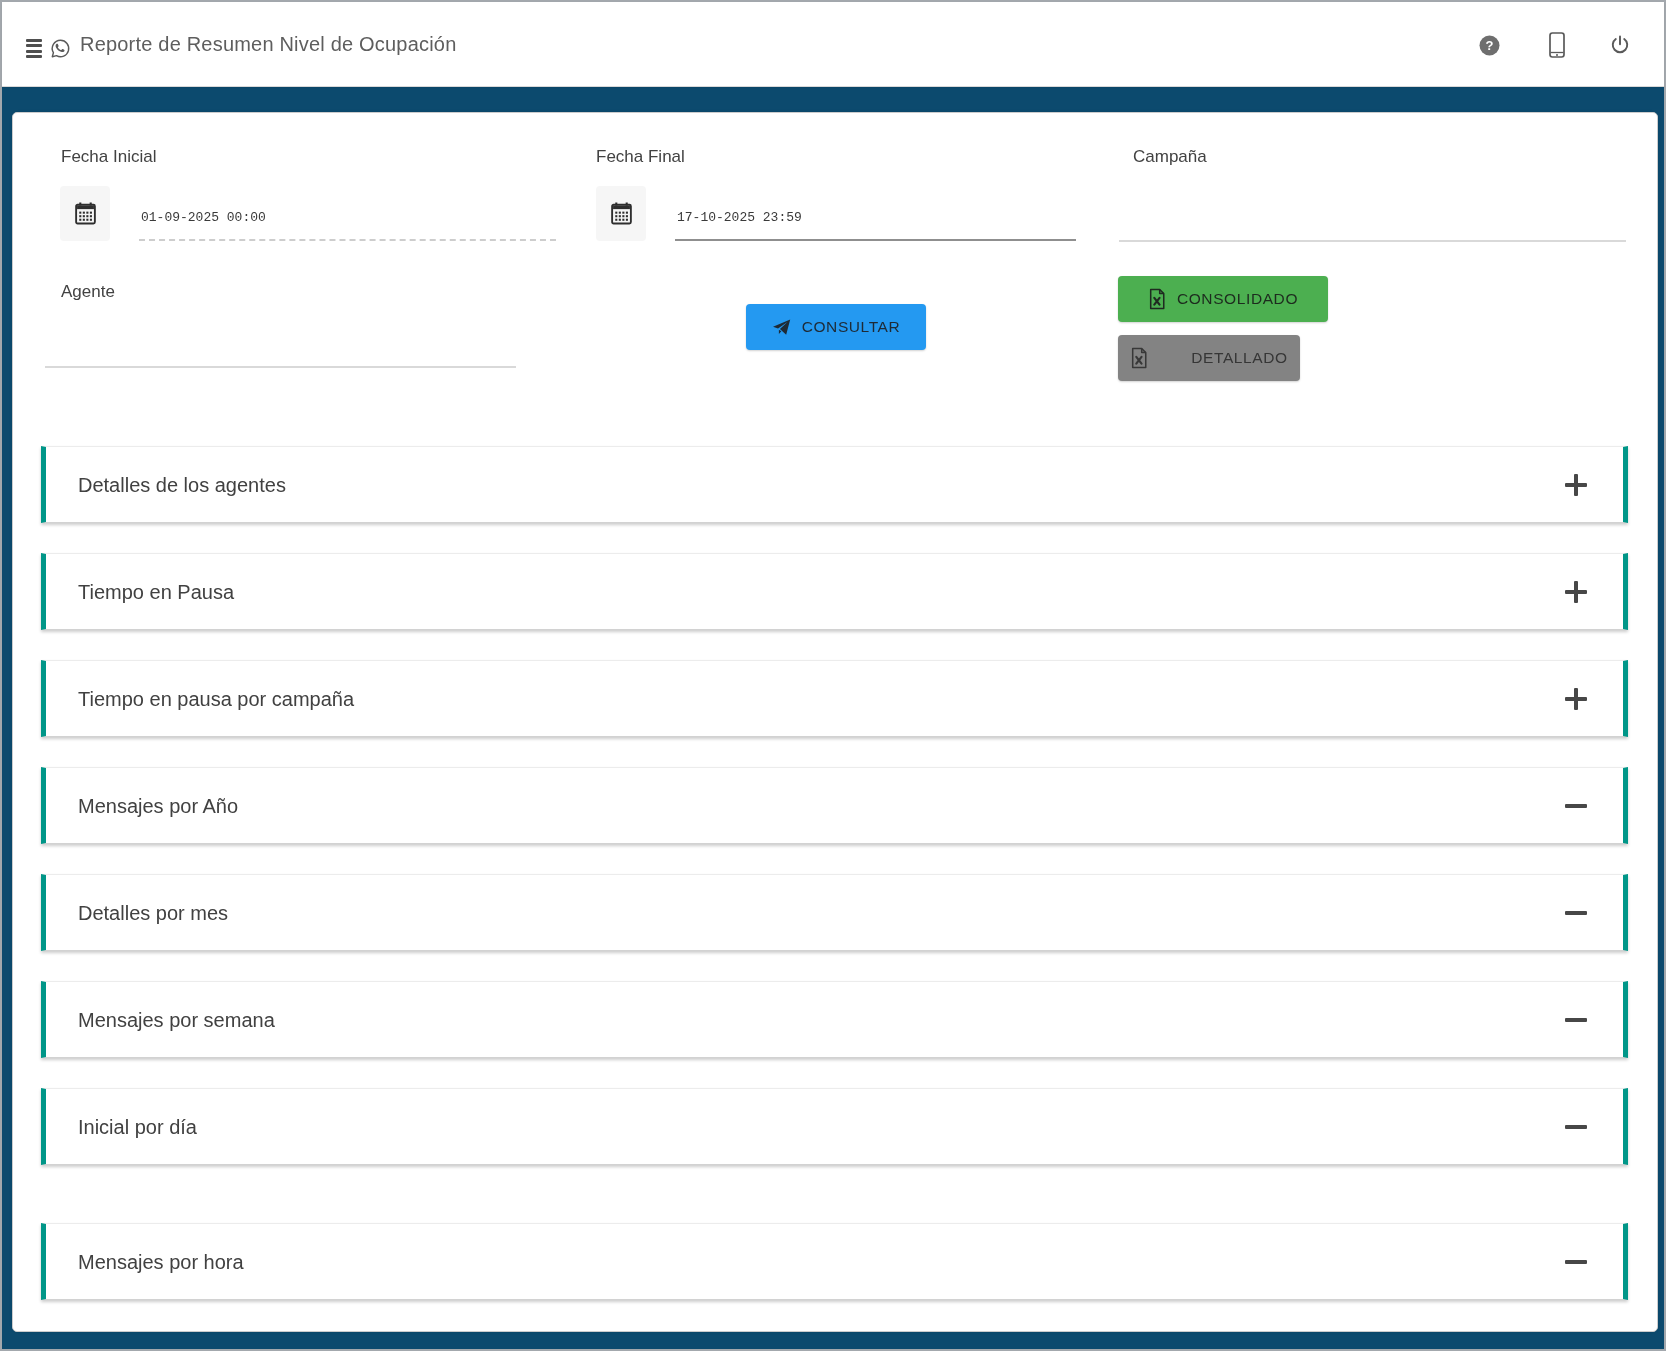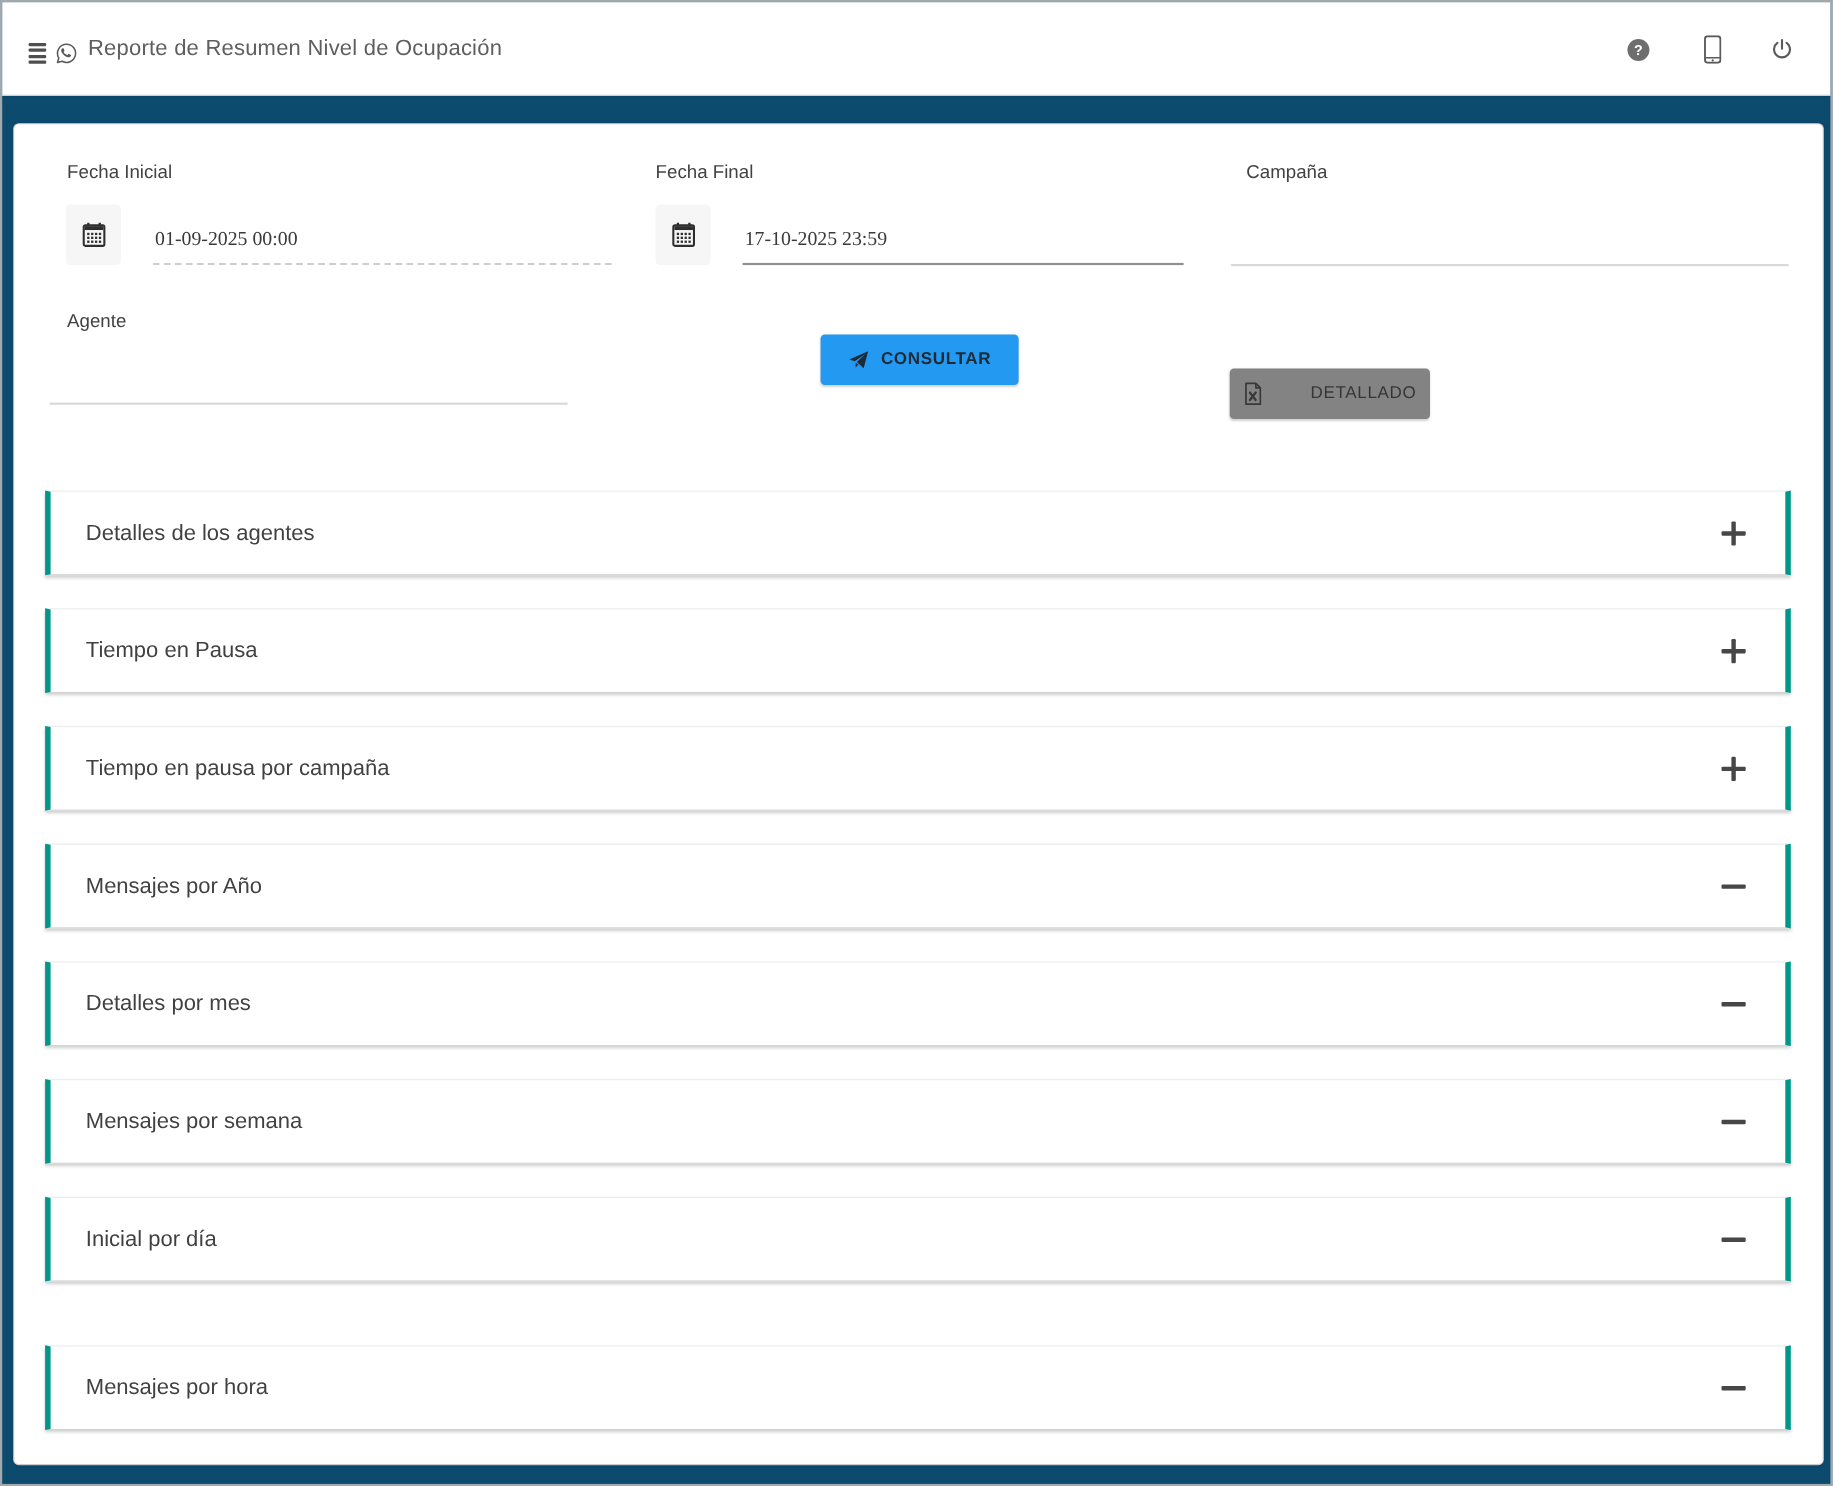--- a/index.html
+++ b/index.html
@@ -39,35 +39,35 @@
     box-shadow:0 0 3px rgba(0,0,0,.10);
   }
   .flabel { position:absolute; font-size:17px; color:#424242; line-height:24px; }
   .cal-btn {
     position:absolute; width:50px; height:55px; background:#f6f6f6;
     border:none; border-radius:4px; cursor:pointer;
     display:flex; align-items:center; justify-content:center;
   }
   .dt-input {
     position:absolute; height:42px; background:transparent; border:none;
-    font-family:Liberation Serif, serif; font-size:18px; color:#3a3a3a;
+    font-family:Liberation Mono, monospace; font-size:13px; color:#3a3a3a;
     padding:0 0 4px 2px; outline:none;
   }
   #fi-input { left:126px; top:86px; width:417px; border-bottom:2px dashed #cdcdcd; }
   #ff-input { left:662px; top:86px; width:401px; border-bottom:2px solid #8f8f8f; }
   #camp-input { left:1106px; top:89px; width:507px; height:40px; border-bottom:2px solid #d9d9d9; }
   #agente-input { left:32px; top:215px; width:471px; height:40px; border-bottom:2px solid #d9d9d9; }
 
   .act-btn {
     position:absolute; border:none; border-radius:4px; cursor:pointer;
     display:flex; align-items:center; justify-content:center; gap:11px;
     font-family:"Liberation Sans",sans-serif; font-size:15.5px; letter-spacing:.6px;
     box-shadow:0 1px 2px rgba(0,0,0,.18);
   }
-  #btn-consultar   { left:733px;  top:191px; width:180px; height:46px; background:#2499f1; color:#1e2a35;font-weight:bold; }
+  #btn-consultar   { left:733px;  top:191px; width:180px; height:46px; background:#2499f1; color:#1e2a35; }
   #btn-consolidado { left:1105px; top:163px; width:210px; height:46px; background:#4caf50; color:#1d2b1e; }
   #btn-detallado   { left:1105px; top:222px; width:182px; height:46px; background:#838383; color:#363636;gap:43px; }
 
   
   .panel {
     position:absolute; left:28px; width:1587px; height:77px;
     background:#fff;
     border-top:1px solid #ececec;
     border-bottom:1px solid #d2d2d2;
     border-left:5px solid #009688;
@@ -185,20 +185,28 @@
     <input id="agente-input" class="dt-input" type="text" value="" style="">
 
     <button id="btn-consultar" class="act-btn">
       <svg width="19" height="19" viewBox="0 0 24 24" fill="#1e2a35">
         <path d="M23 1.8 1.3 11.1l6.3 2.1L19.5 5 10 13.9l7.9 7.3L23 1.8z"></path>
         <path d="M8.7 14.9v5.4l3.1-3.5-3.1-1.9z"></path>
       </svg>
       <span>CONSULTAR</span>
     </button>
 
+    <button id="btn-consolidado" class="act-btn">
+      <svg width="18" height="22" viewBox="0 0 20 24" fill="none">
+        <path d="M3 1.5h10l4.5 4.5v16.5H3z" stroke="#1f2a20" stroke-width="1.7" stroke-linejoin="round"></path>
+        <path d="M13 1.5v4.5h4.5" stroke="#1f2a20" stroke-width="1.7" stroke-linejoin="round"></path>
+        <path d="M7 10.8l5.8 7.4M12.8 10.8 7 18.2" stroke="#1f2a20" stroke-width="2.4" stroke-linecap="round"></path>
+      </svg>
+      <span>CONSOLIDADO</span>
+    </button>
 
     <button id="btn-detallado" class="act-btn">
       <svg width="18" height="22" viewBox="0 0 20 24" fill="none">
         <path d="M3 1.5h10l4.5 4.5v16.5H3z" stroke="#383838" stroke-width="1.7" stroke-linejoin="round"></path>
         <path d="M13 1.5v4.5h4.5" stroke="#383838" stroke-width="1.7" stroke-linejoin="round"></path>
         <path d="M7 10.8l5.8 7.4M12.8 10.8 7 18.2" stroke="#383838" stroke-width="2.4" stroke-linecap="round"></path>
       </svg>
       <span>DETALLADO</span>
     </button>
 

